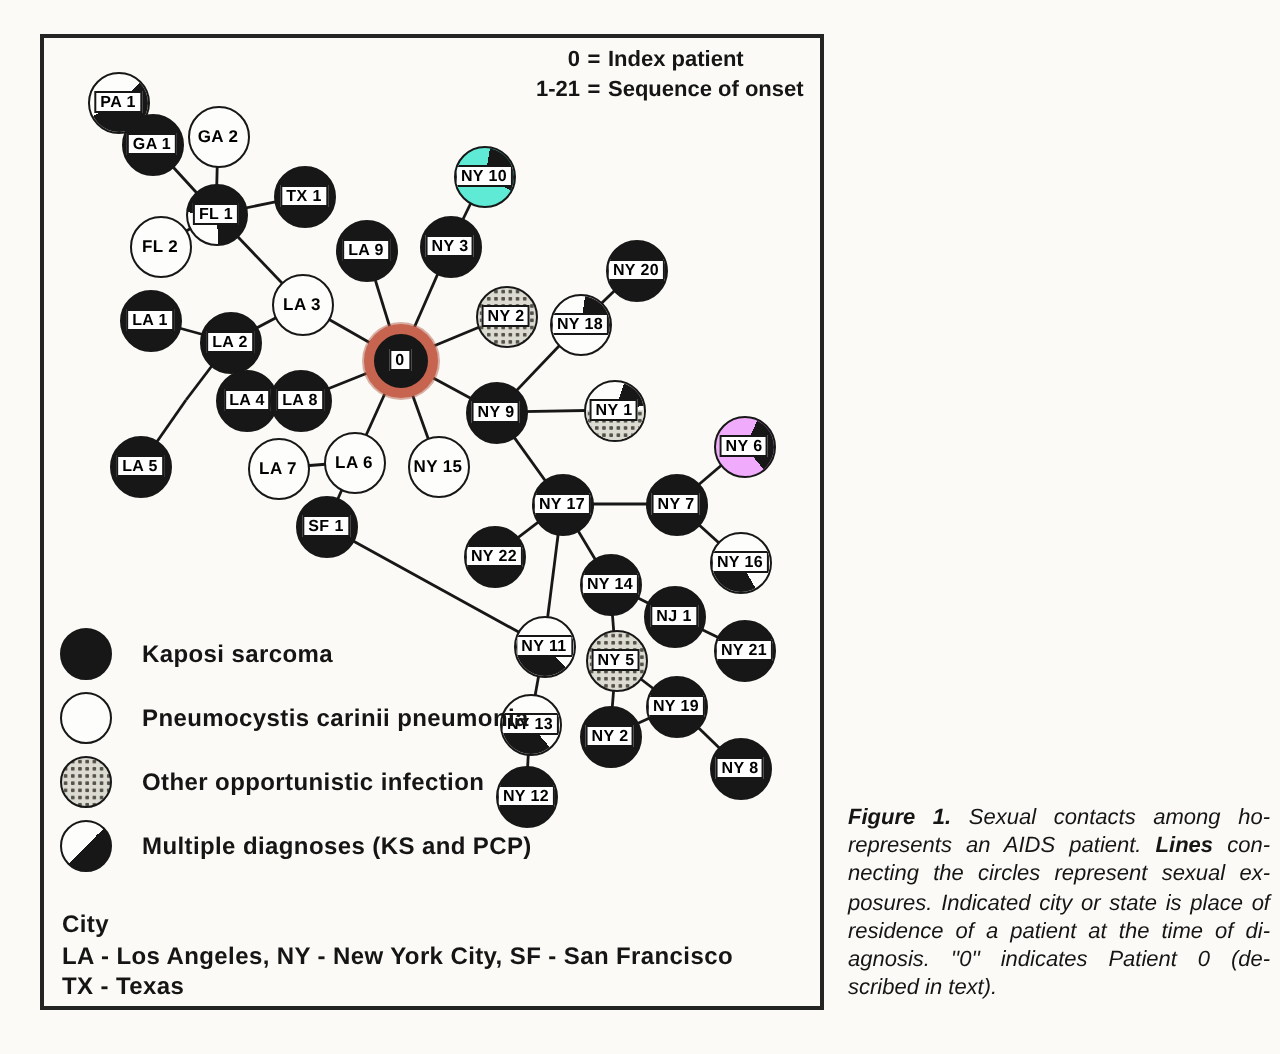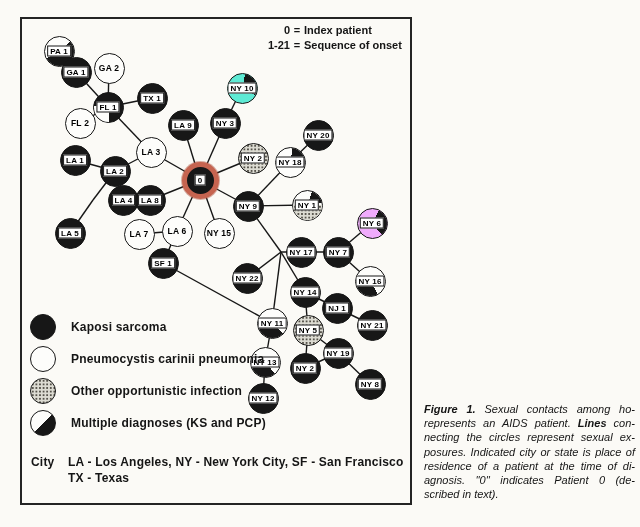--- a/index.html
+++ b/index.html
@@ -32,21 +32,21 @@
   
   .legend{position:absolute;left:30px;top:314px;}
   .legend .lrow{display:flex;align-items:center;margin-bottom:6px;height:26px;}
   .legend .licon{width:26px;height:26px;border-radius:50%;box-sizing:border-box;border:1.5px solid #171717;margin-right:15px;flex:0 0 auto;}
   .licon.ks{background:#171717;}
   .licon.pcp{background:#fdfdfb;}
   .licon.multi{background:conic-gradient(from 45deg,#171717 0 50%,#fdfdfb 50% 100%);}
   .legend .ltext{font-size:12px;font-weight:bold;letter-spacing:.2px;}
   
   .footer{position:absolute;left:31px;top:455px;font-size:12px;font-weight:bold;letter-spacing:.2px;line-height:15.5px;}
-  .footer .frow{display:flex;}
+  .footer .frow{display:flex;flex-direction:column;}
   .footer .flabel{display:inline-block;width:37px;}
   
   .caption{position:absolute;left:424px;top:402px;width:211px;font-size:11px;line-height:14.2px;font-style:italic;}
   .cap-line{text-align:justify;}
   .cap-line.jl{text-align-last:justify;}
   .cap-line b{font-weight:bold;}
 </style>
 </head>
 <body>
 
@@ -174,21 +174,21 @@
       </div>
       <div class="node std pcp" style="left: 123.5px; top: 218.5px;">
         <span class="nlabel plain">LA 7</span>
       </div>
       <div class="node std pcp" style="left: 161.5px; top: 215.5px;">
         <span class="nlabel plain">LA 6</span>
       </div>
       <div class="node std pcp" style="left: 203.5px; top: 217.5px;">
         <span class="nlabel plain">NY 15</span>
       </div>
-      <div class="node std ks" style="left: 265.5px; top: 236.5px; margin-left: 20px;">
+      <div class="node std ks" style="left: 265.5px; top: 236.5px;">
         <span class="nlabel band">NY 17</span>
       </div>
       <div class="node std ks" style="left: 322.5px; top: 236.5px;">
         <span class="nlabel band">NY 7</span>
       </div>
       <div class="node std ks" style="left: 147.5px; top: 247.5px;">
         <span class="nlabel band">SF 1</span>
       </div>
       <div class="node std ks" style="left: 231.5px; top: 262.5px;">
         <span class="nlabel band">NY 22</span>

